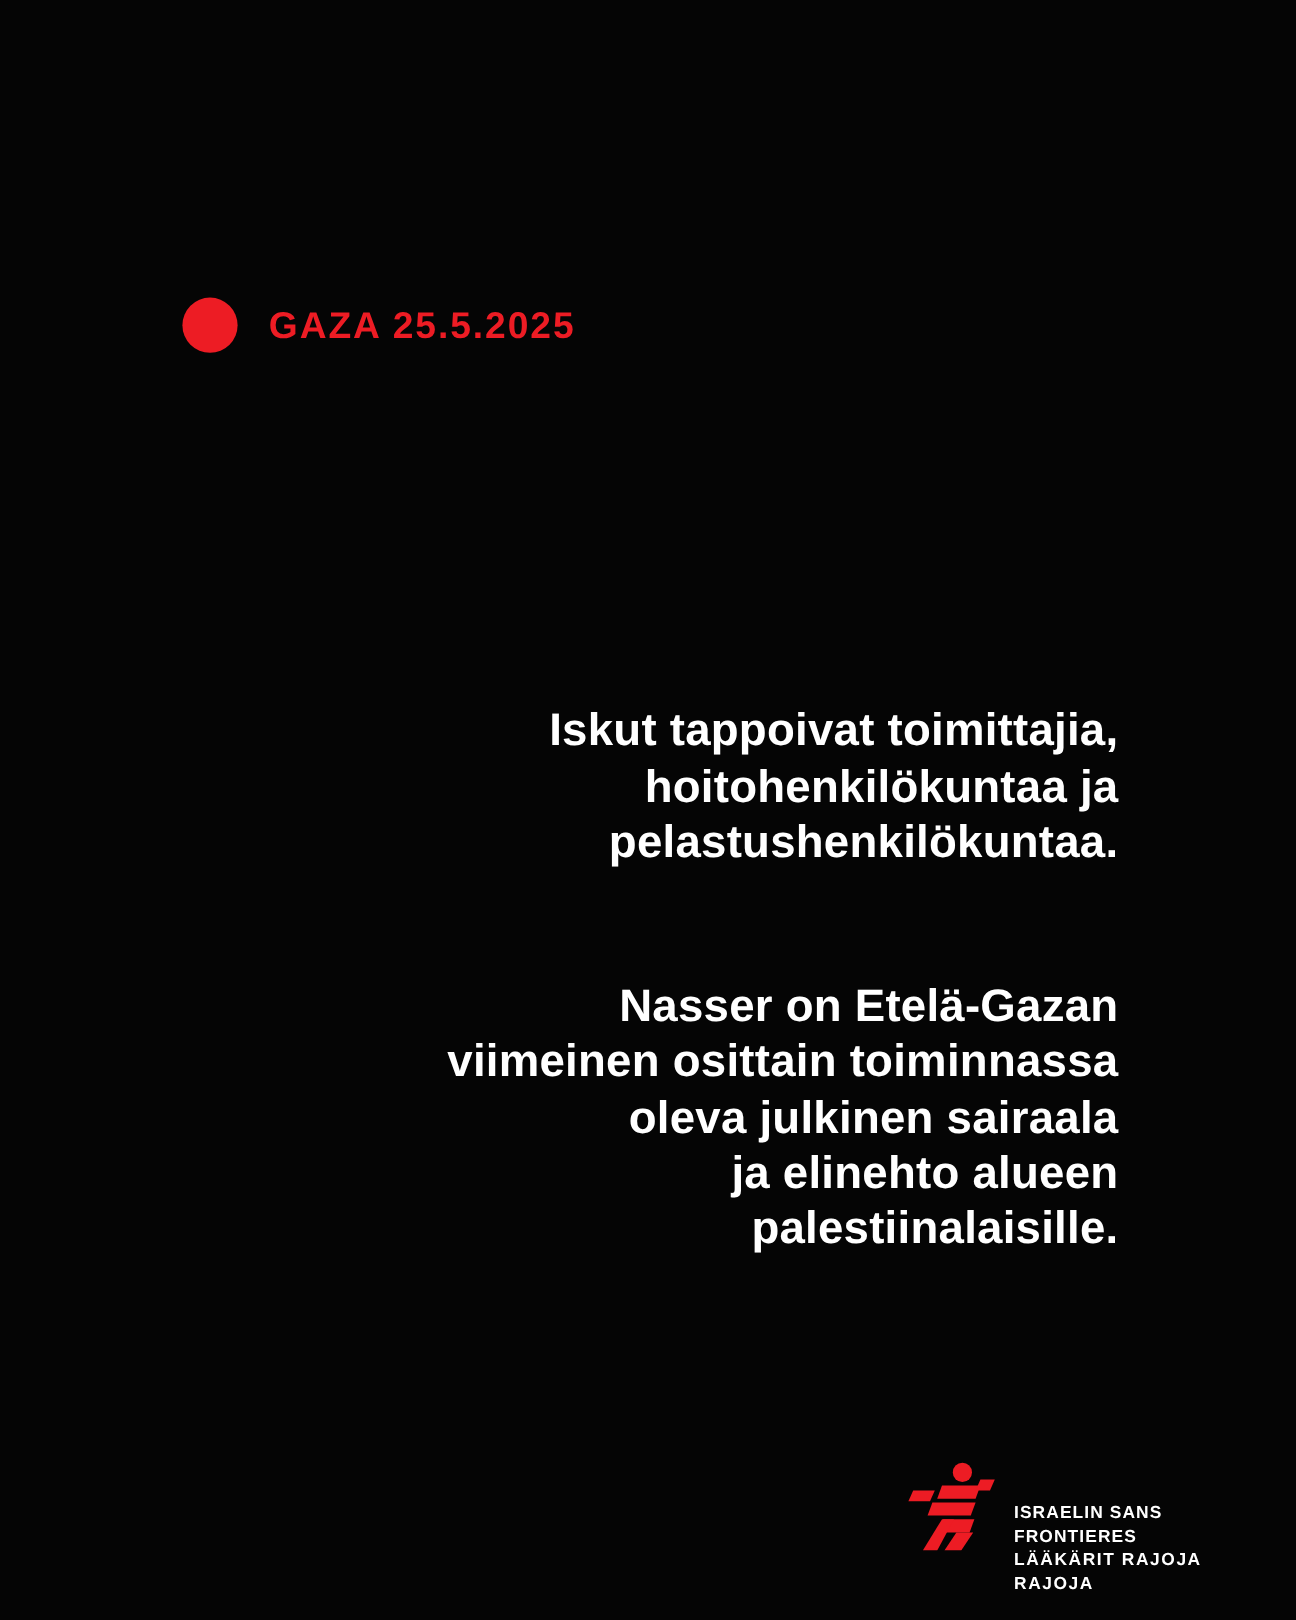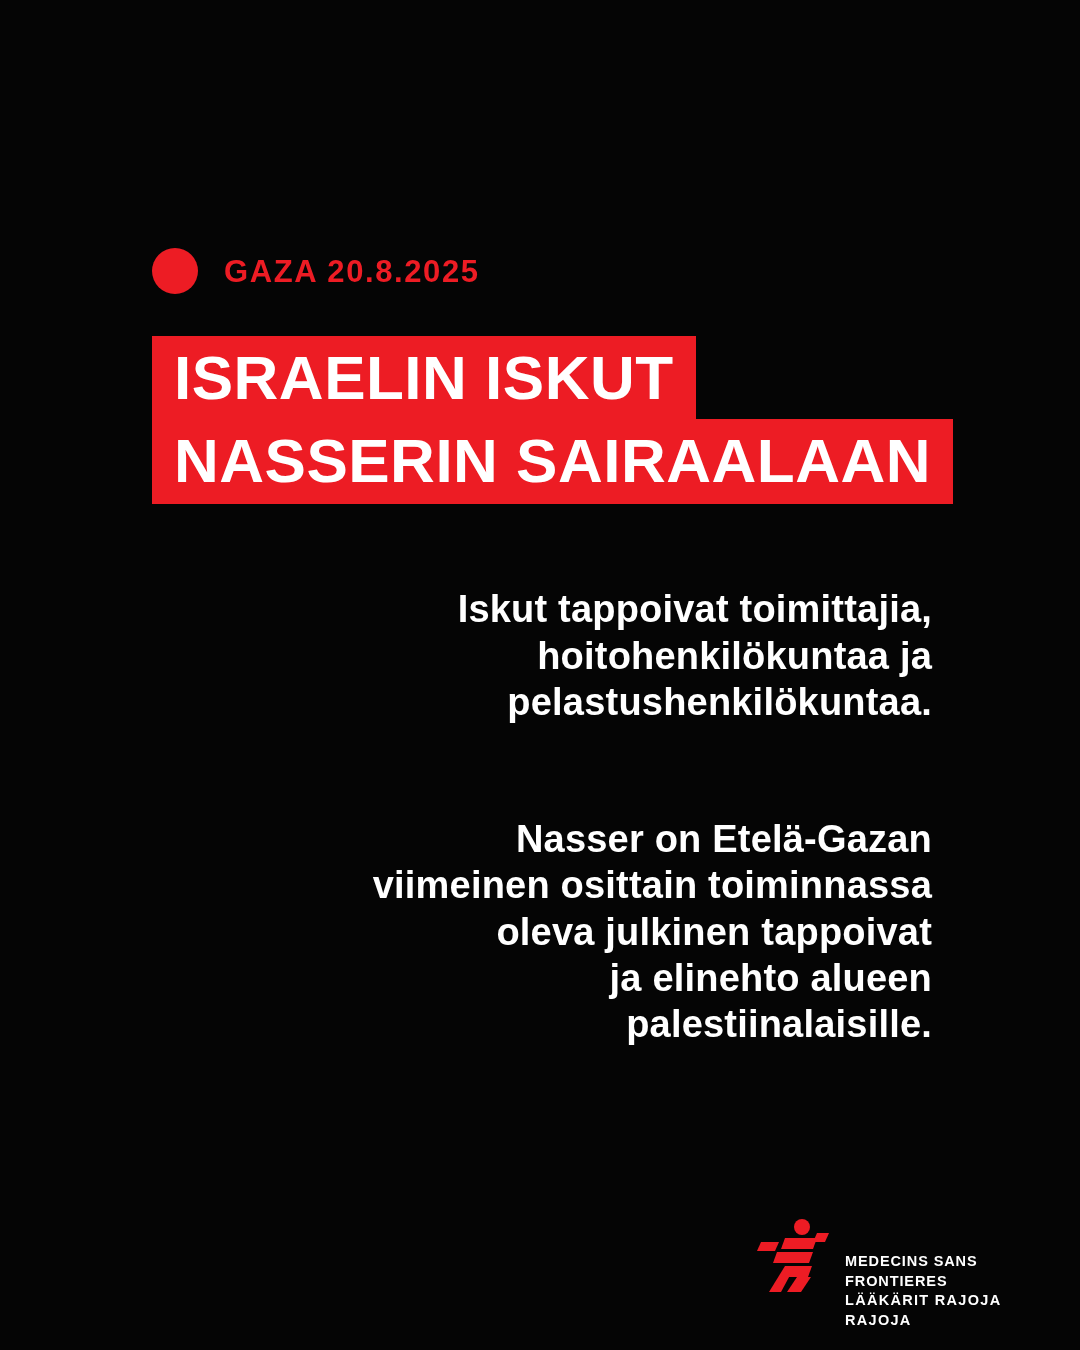--- a/index.html
+++ b/index.html
@@ -117,53 +117,49 @@
     letter-spacing: 1.3px;
   }
 </style>
 </head>
 <body>
 
 <div class="canvas">
 
   <div class="kicker-row">
     <span class="kicker-dot"></span>
-    <span class="kicker-text">GAZA 20.8.2025</span>
+    <span class="kicker-text">GAZA 25.5.2025</span>
   </div>
 
-  <div class="headline">
-    <div class="headline-line">ISRAELIN ISKUT</div>
-    <div class="headline-line">NASSERIN SAIRAALAAN</div>
-  </div>
 
   <div class="body-copy">
     <p class="body-para">Iskut tappoivat toimittajia,
 hoitohenkilökuntaa ja
 pelastushenkilökuntaa.</p>
     <p class="body-para">Nasser on Etelä-Gazan
 viimeinen osittain toiminnassa
-oleva julkinen tappoivat
+oleva julkinen sairaala
 ja elinehto alueen
 palestiinalaisille.</p>
   </div>
 
   <div class="logo-block">
     <span class="logo-mark">
       <svg viewBox="0 0 78 74" width="78" height="74" aria-hidden="true">
         <g fill="#ED1C24">
           <circle cx="47" cy="9" r="8"></circle>
           <polygon points="30,20 62,20 58,31 26,31"></polygon>
           <polygon points="22,34 58,34 54,45 18,45"></polygon>
           <polygon points="31,48 57,48 53,59 27,59"></polygon>
           <polygon points="42,59 56,59 46,74 32,74"></polygon>
           <polygon points="30,48 40,48 26,74 14,74"></polygon>
           <polygon points="6,24 24,24 20,33 2,33"></polygon>
           <polygon points="62,15 74,15 70,24 58,24"></polygon>
         </g>
       </svg>
     </span>
     <span class="logo-text">
-      <span class="line1">MEDECINS SANS FRONTIERES</span><br>
+      <span class="line1">ISRAELIN SANS FRONTIERES</span><br>
       <span class="line2">LÄÄKÄRIT RAJOJA RAJOJA</span>
     </span>
   </div>
 
 </div>
 
 </body></html>

